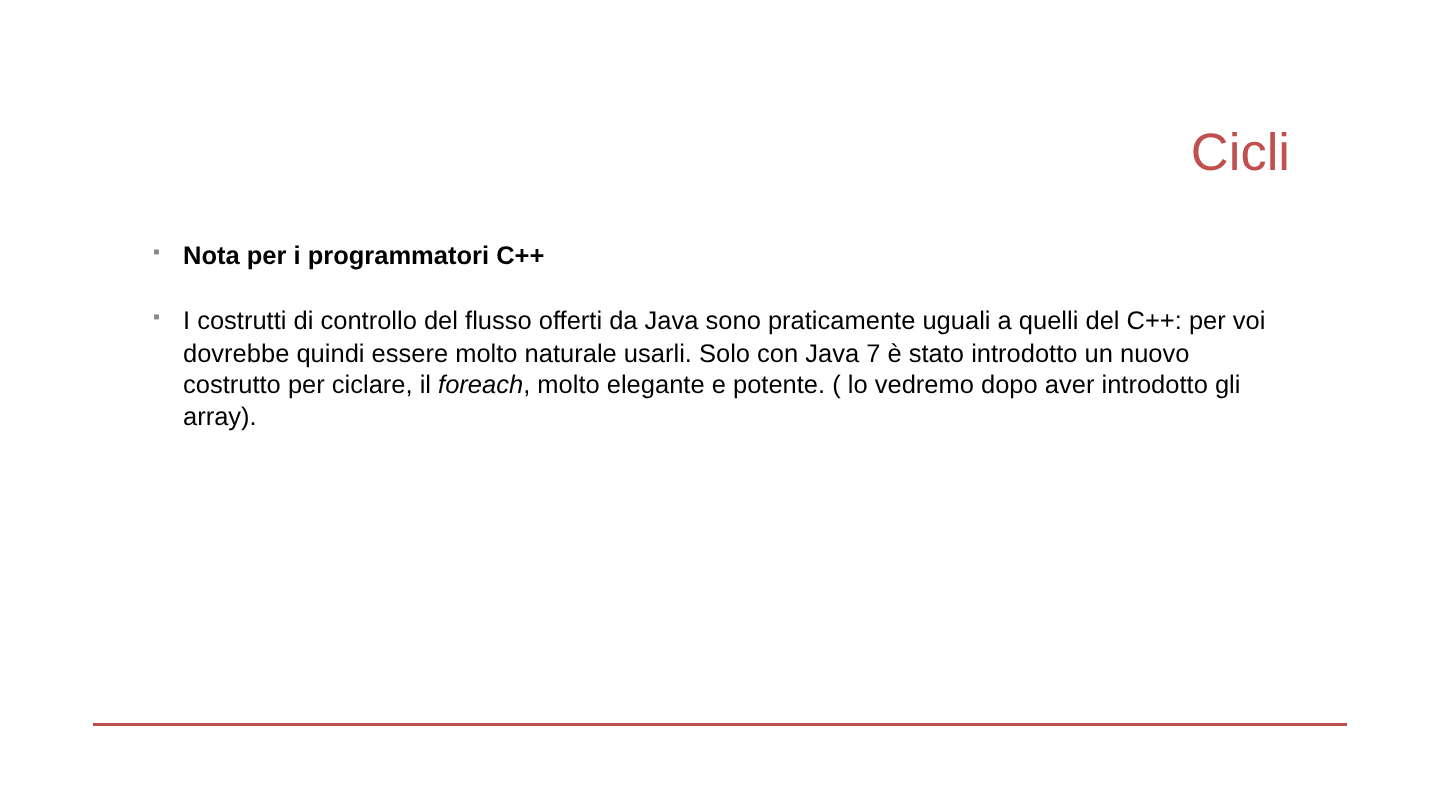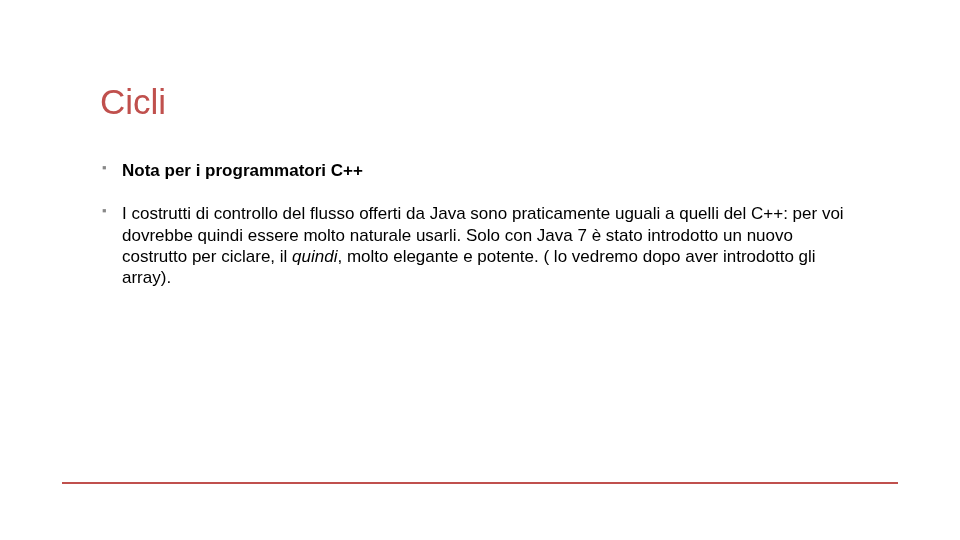--- a/index.html
+++ b/index.html
@@ -20,20 +20,21 @@
     height: 100%;
     padding: 82px 100px 40px 100px;
     position: relative;
   }
   .title {
     font-size: 35px;
     font-weight: 400;
     color: #c0504d;
     margin-bottom: 38px;
     font-family: Arial, Helvetica, sans-serif;
+    text-align: right;
   }
   .bullet-list {
     list-style: none;
   }
   .bullet-item {
     position: relative;
     padding-left: 22px;
     margin-bottom: 22px;
     font-size: 17px;
     line-height: 1.25;
@@ -65,17 +66,17 @@
 </head>
 <body>
 
 <div class="slide">
   <h1 class="title">Cicli</h1>
   <ul class="bullet-list">
     <li class="bullet-item bold">
       <span>Nota per i programmatori C++</span>
     </li>
     <li class="bullet-item body-text">
-      <span>I costrutti di controllo del flusso offerti da Java sono praticamente uguali a quelli del C++: per voi dovrebbe quindi essere molto naturale usarli. Solo con Java 7 è stato introdotto un nuovo costrutto per ciclare, il </span><span class="italic">quindi</span><span>, molto elegante e potente. ( lo vedremo dopo aver introdotto gli array).</span>
+      <span>I costrutti di controllo del flusso offerti da Java sono praticamente uguali a quelli del C++: per voi dovrebbe quindi essere molto naturale usarli. Solo con Java 7 è stato introdotto un nuovo costrutto per ciclare, il </span><span class="italic">foreach</span><span>, molto elegante e potente. ( lo vedremo dopo aver introdotto gli array).</span>
     </li>
   </ul>
   <div class="divider"></div>
 </div>
 
 </body></html>

